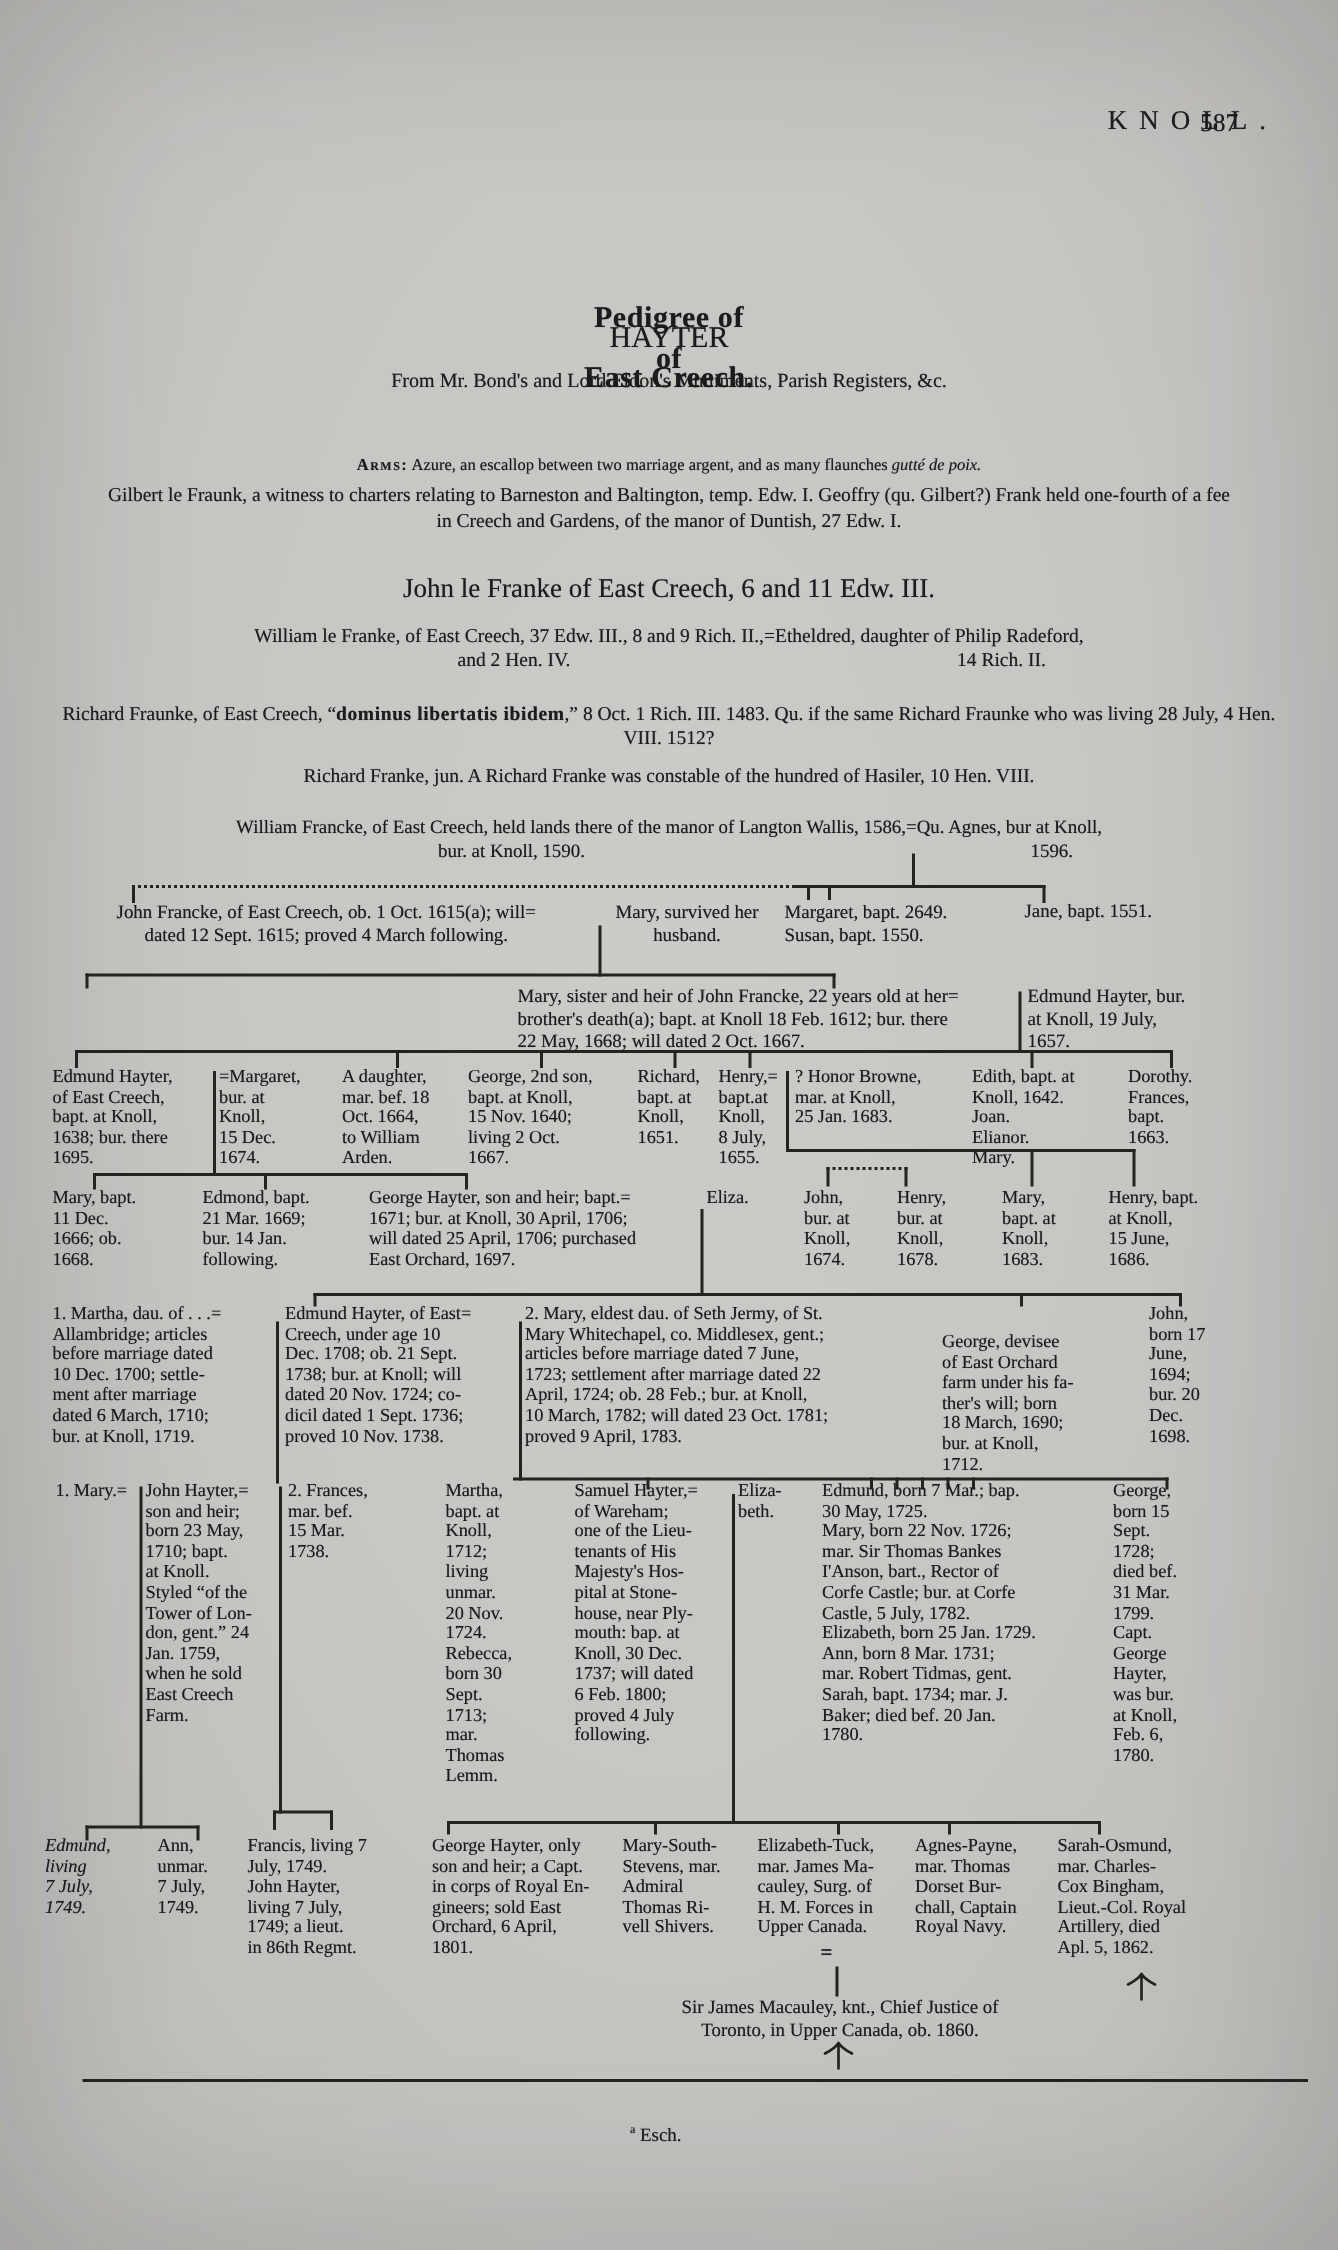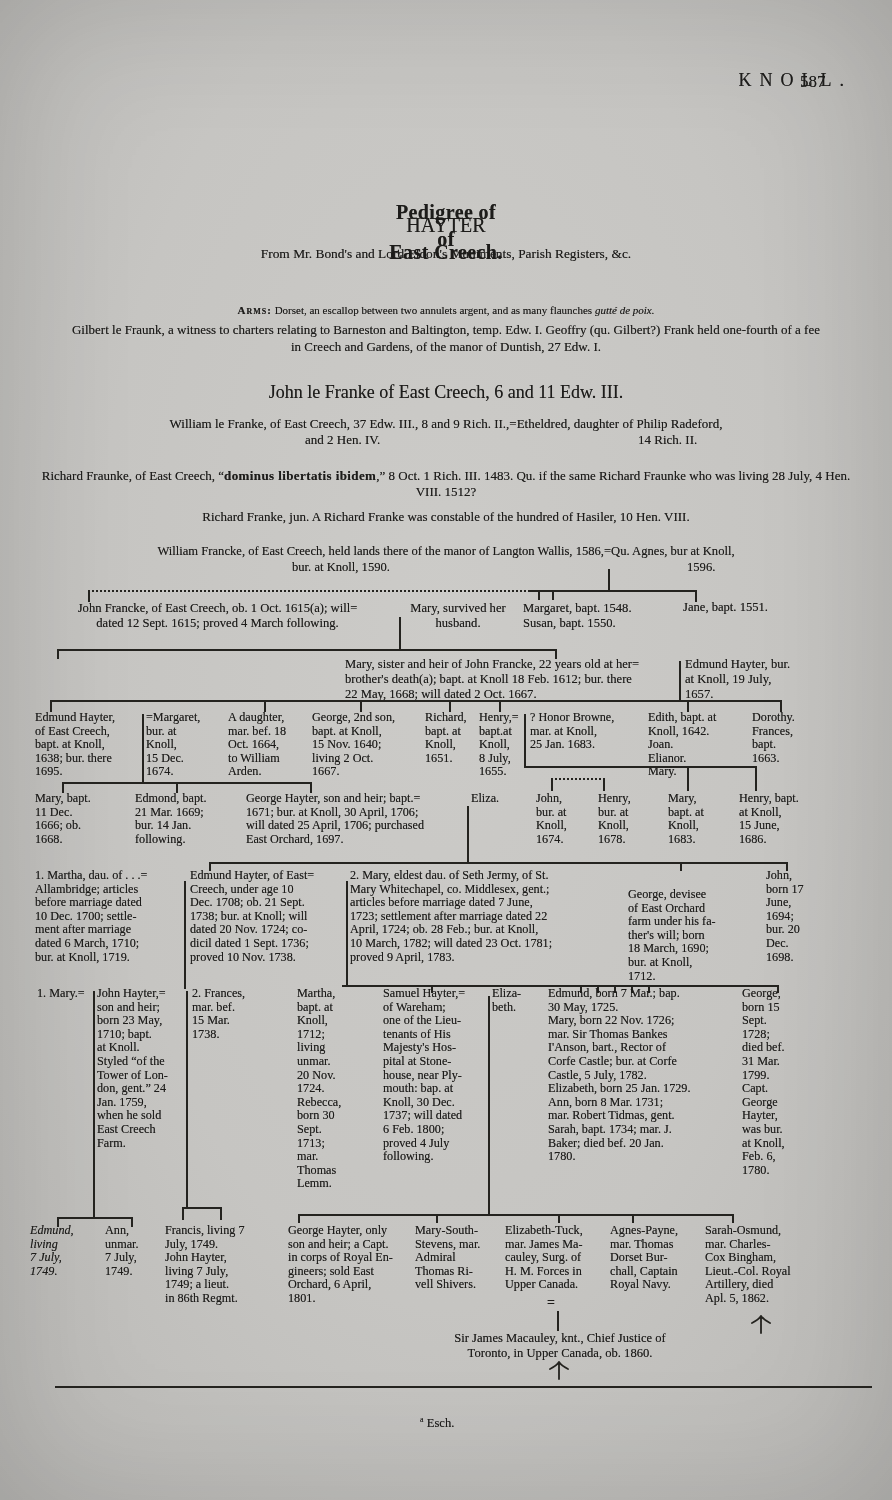--- a/index.html
+++ b/index.html
@@ -34,21 +34,21 @@
   <div class="tx ctr" style="left:0;top:192px;width:892px;font-size:20px;">
     <span class="bl">Pedigree of</span>
     <span>HAYTER</span>
     <span class="bl">of</span>
     <span class="bl">East Creech.</span>
   </div>
 
   <div class="tx ctr" style="left:0;top:247px;width:892px;font-size:13.4px;">From Mr. Bond's and Lord Eldon's Muniments, Parish Registers, &amp;c.</div>
 
   <div class="tx ctr" style="left:0;top:290px;width:892px;font-size:11px;">
-    <span class="sc" style="font-weight:bold;">Arms:</span><span> Dorset, an escallop between two annulets argent, and as many flaunches </span><span class="it">gutté de poix.</span>
+    <span class="sc" style="font-weight:bold;">Arms:</span><span> Azure, an escallop between two marriage argent, and as many flaunches </span><span class="it">gutté de poix.</span>
   </div>
 
   <div class="tx ctr" style="left:66px;top:322px;width:760px;font-size:13px;line-height:16.5px;">Gilbert le Fraunk, a witness to charters relating to Barneston and Baltington, temp. Edw. I. Geoffry (qu. Gilbert?) Frank held one-fourth of a fee in Creech and Gardens, of the manor of Duntish, 27 Edw. I.</div>
   <div class="tx ctr" style="left:0;top:386px;width:892px;font-size:18px;">John le Franke of East Creech, 6 and 11 Edw. III.</div>
   <div class="tx ctr" style="left:0;top:417px;width:892px;font-size:13px;">William le Franke, of East Creech, 37 Edw. III., 8 and 9 Rich. II.,=Etheldred, daughter of Philip Radeford,</div>
   <div class="tx" style="left:305px;top:433px;font-size:13px;">and 2 Hen. IV.</div>
   <div class="tx" style="left:638px;top:433px;font-size:13px;">14 Rich. II.</div>
   <div class="tx ctr" style="left:40px;top:452px;width:812px;font-size:13px;line-height:16px;">
     <span>Richard Fraunke, of East Creech, “</span><span class="bl">dominus libertatis ibidem</span><span>,” 8 Oct. 1 Rich. III. 1483.  Qu. if the same Richard Fraunke who was living 28 July, 4 Hen. VIII. 1512?</span>
   </div>
@@ -63,21 +63,21 @@
   <span class="hl" style="left:528px;top:590px;width:169px;"></span>
   <span class="tk" style="left:88px;top:590px;height:12px;"></span>
   <span class="tk" style="left:538px;top:590px;height:10px;"></span>
   <span class="tk" style="left:552px;top:590px;height:10px;"></span>
   <span class="tk" style="left:695px;top:590px;height:12px;"></span>
 
   <div class="tx ctr" style="left:35px;top:601px;width:365px;font-size:12.6px;line-height:15px;">John Francke, of East Creech, ob. 1 Oct. 1615(a); will=
 dated 12 Sept. 1615; proved 4 March following.</div>
   <div class="tx ctr" style="left:402px;top:601px;width:112px;font-size:12.6px;line-height:15px;">Mary, survived her
 husband.</div>
-  <div class="tx" style="left:523px;top:601px;width:140px;font-size:12.6px;line-height:15px;">Margaret, bapt. 1548.
+  <div class="tx" style="left:523px;top:601px;width:140px;font-size:12.6px;line-height:15px;">Margaret, bapt. 2649.
 Susan, bapt. 1550.</div>
   <div class="tx" style="left:683px;top:601px;width:120px;font-size:12.6px;">Jane, bapt. 1551.</div>
 
   <span class="vl" style="left:399px;top:617px;height:34px;"></span>
   <span class="hl" style="left:57px;top:649px;width:500px;"></span>
   <span class="tk" style="left:57px;top:649px;height:10px;"></span>
   <span class="tk" style="left:555px;top:649px;height:10px;"></span>
 
   <div class="tx" style="left:345px;top:657px;width:340px;font-size:12.6px;line-height:15px;">Mary, sister and heir of John Francke, 22 years old at her=
 brother's death(a); bapt. at Knoll 18 Feb. 1612; bur. there

